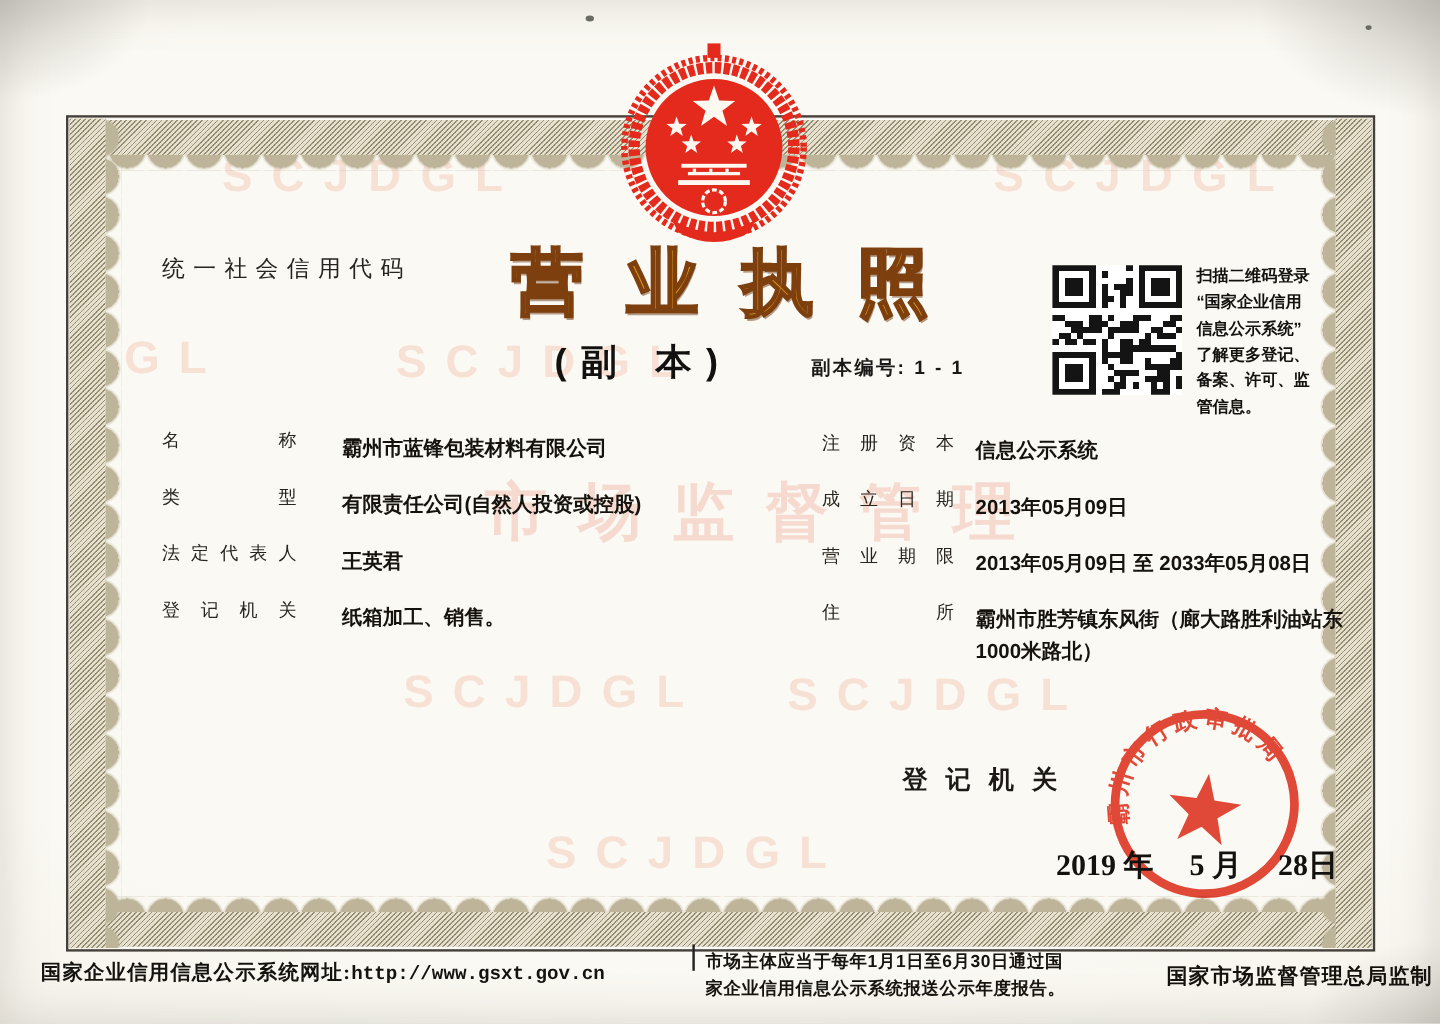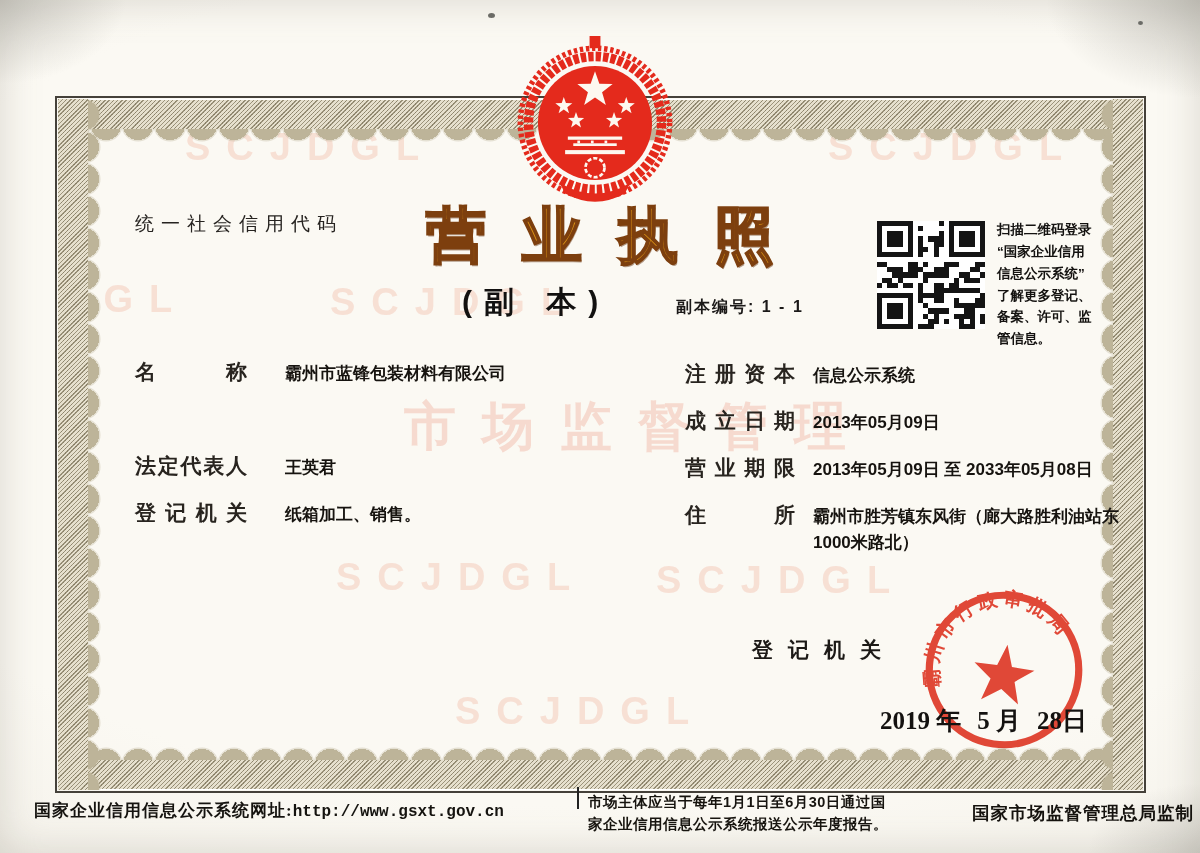--- a/index.html
+++ b/index.html
@@ -61,31 +61,31 @@
            text-shadow:1px 2px 0 rgba(90,40,5,.45); }
   #subtitle { position:absolute; left:462px; top:282px; font-size:30px; color:#121110; letter-spacing:12px; font-weight:600; }
   #copy-number { position:absolute; left:676px; top:297px; font-size:16px; color:#1b1918; font-weight:700; letter-spacing:2px; }
 
   #qr-block { position:absolute; left:877px; top:221px; width:108px; height:108px; background:#fff; }
   #qr-caption { position:absolute; left:997px; top:219px; width:140px; font-size:13.5px; line-height:1.62;
                 color:#141210; font-weight:700; white-space:pre-line; }
 
   
   .field-row { position:absolute; display:flex; }
-  .f-label { font-size:21px; color:#28241f; font-weight:700; text-align:justify; text-align-last:justify; flex:none; }
+  .f-label { font-size:15px; color:#28241f; font-weight:400; text-align:justify; text-align-last:justify; flex:none; }
   .left .f-label  { width:112px; }
   .right .f-label { width:110px; }
   .f-value { font-size:17px; color:#16130f; font-weight:600; line-height:1.55; }
   .left  .f-value { margin-left:38px; width:420px; margin-top:3px; }
   .right .f-value { margin-left:18px; width:336px; margin-top:3px; }
 
   
   #registrar { position:absolute; left:752px; top:636px; font-size:21px; letter-spacing:15px; color:#1c1916; font-weight:600; }
   #seal { position:absolute; left:922px; top:588px; width:164px; height:164px; transform:rotate(8deg); opacity:.92; mix-blend-mode:multiply; }
-  #date { position:absolute; left:880px; top:704px; display:flex; gap:16px;
+  #date { position:absolute; left:880px; top:704px; display:flex; gap:30px;
           font-family:"Liberation Serif", serif; font-size:25px; color:#141210; font-weight:600; }
 
   
   #footer-left { position:absolute; left:34px; top:799px; font-size:17px; color:#15130f; white-space:nowrap; }
   #footer-left .cn { font-family:"Liberation Serif", serif; font-weight:700; letter-spacing:1px; }
   #footer-left .url { font-family:"Liberation Mono", monospace; font-weight:700; font-size:16px; }
   #footer-divider { position:absolute; left:577px; top:787px; width:2px; height:22px; background:#222; }
   #footer-middle { position:absolute; left:588px; top:791px; width:400px; font-size:14.5px; font-weight:700;
                    color:#17140f; line-height:1.55; white-space:pre-line; letter-spacing:.5px; }
   #footer-right { position:absolute; left:972px; top:801px; font-size:17.5px; font-weight:700; color:#15120e; letter-spacing:1px; }
@@ -290,20 +290,24 @@
 “国家企业信用
 信息公示系统”
 了解更多登记、
 备案、许可、监
 管信息。</div>
 
   <div class="field-row left" style="left:135px;top:358px;">
     <span class="f-label">名称</span>
     <span class="f-value">霸州市蓝锋包装材料有限公司</span>
   </div>
+  <div class="field-row left" style="left:135px;top:405px;">
+    <span class="f-label">类型</span>
+    <span class="f-value">有限责任公司(自然人投资或控股)</span>
+  </div>
   <div class="field-row left" style="left:135px;top:452px;">
     <span class="f-label">法定代表人</span>
     <span class="f-value">王英君</span>
   </div>
   <div class="field-row left" style="left:135px;top:499px;">
     <span class="f-label">登记机关</span>
     <span class="f-value">纸箱加工、销售。</span>
   </div>
 
   <div class="field-row right" style="left:685px;top:360px;justify-content:center;">

